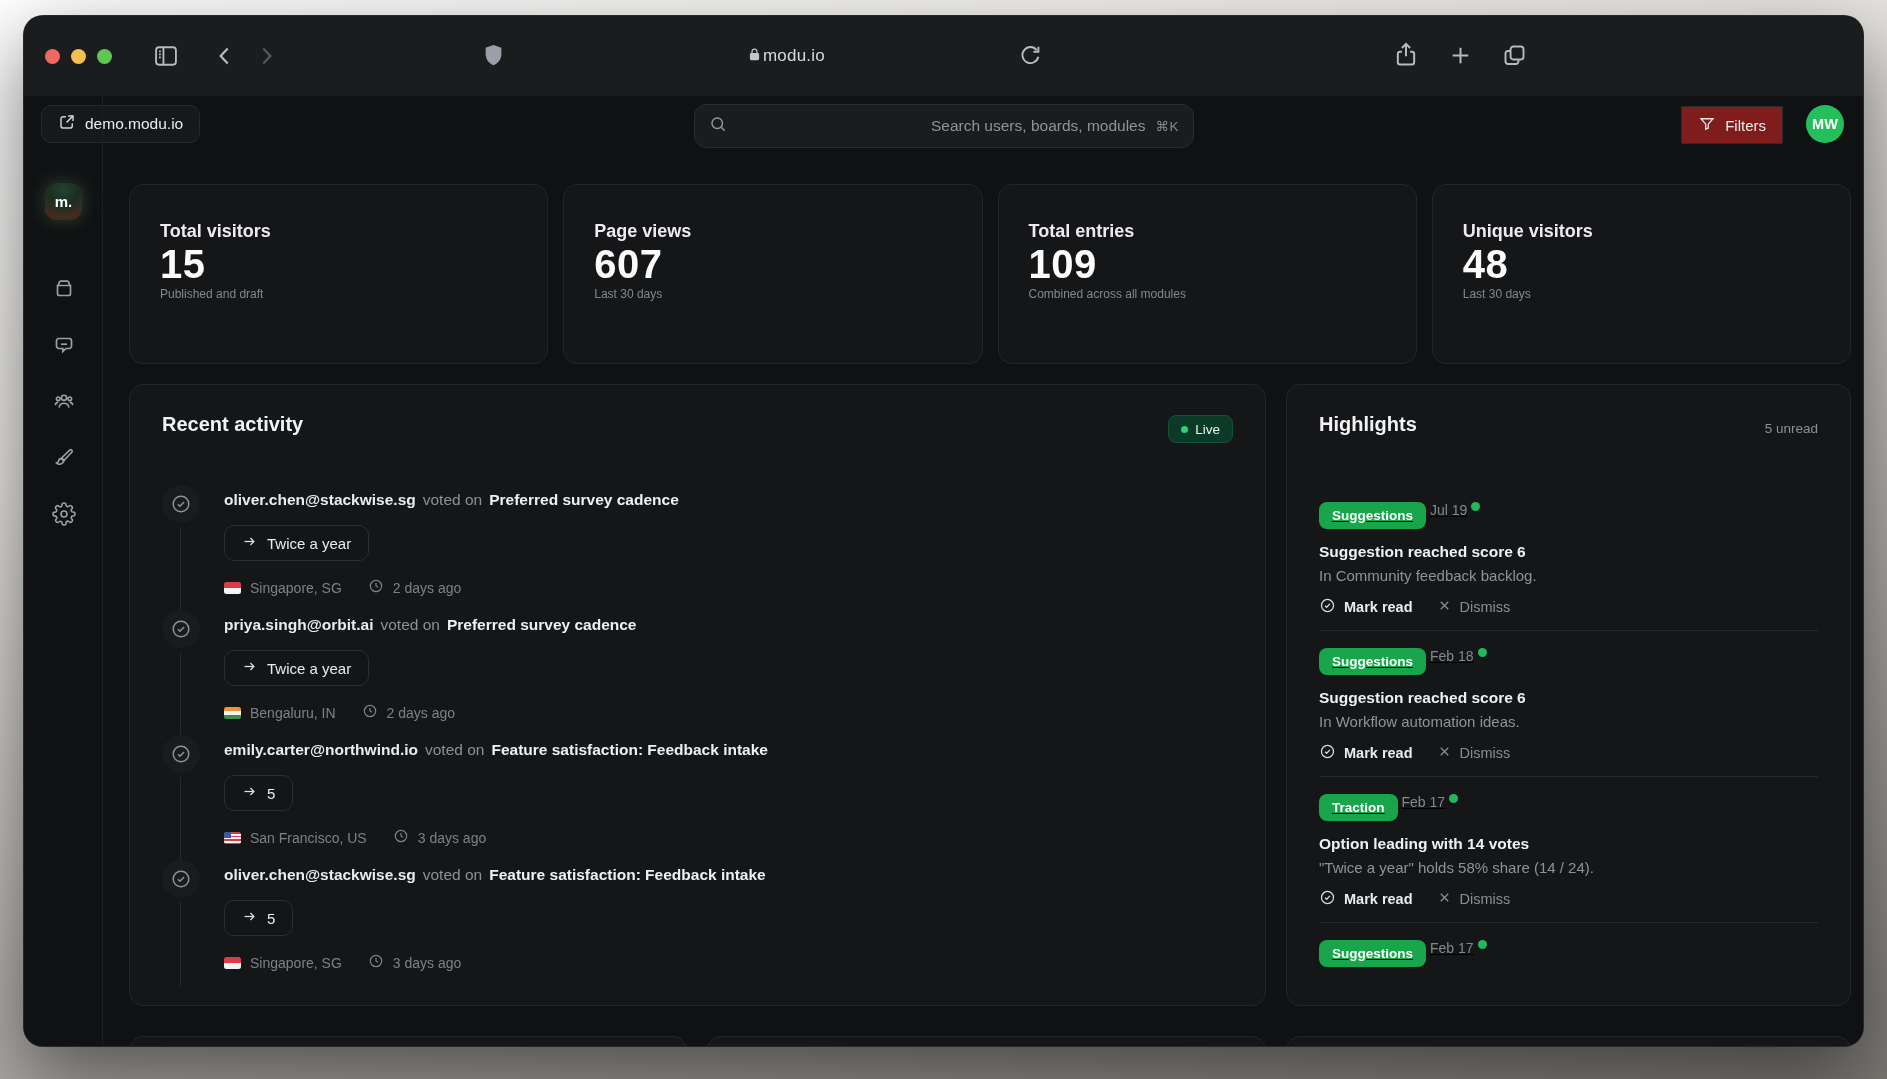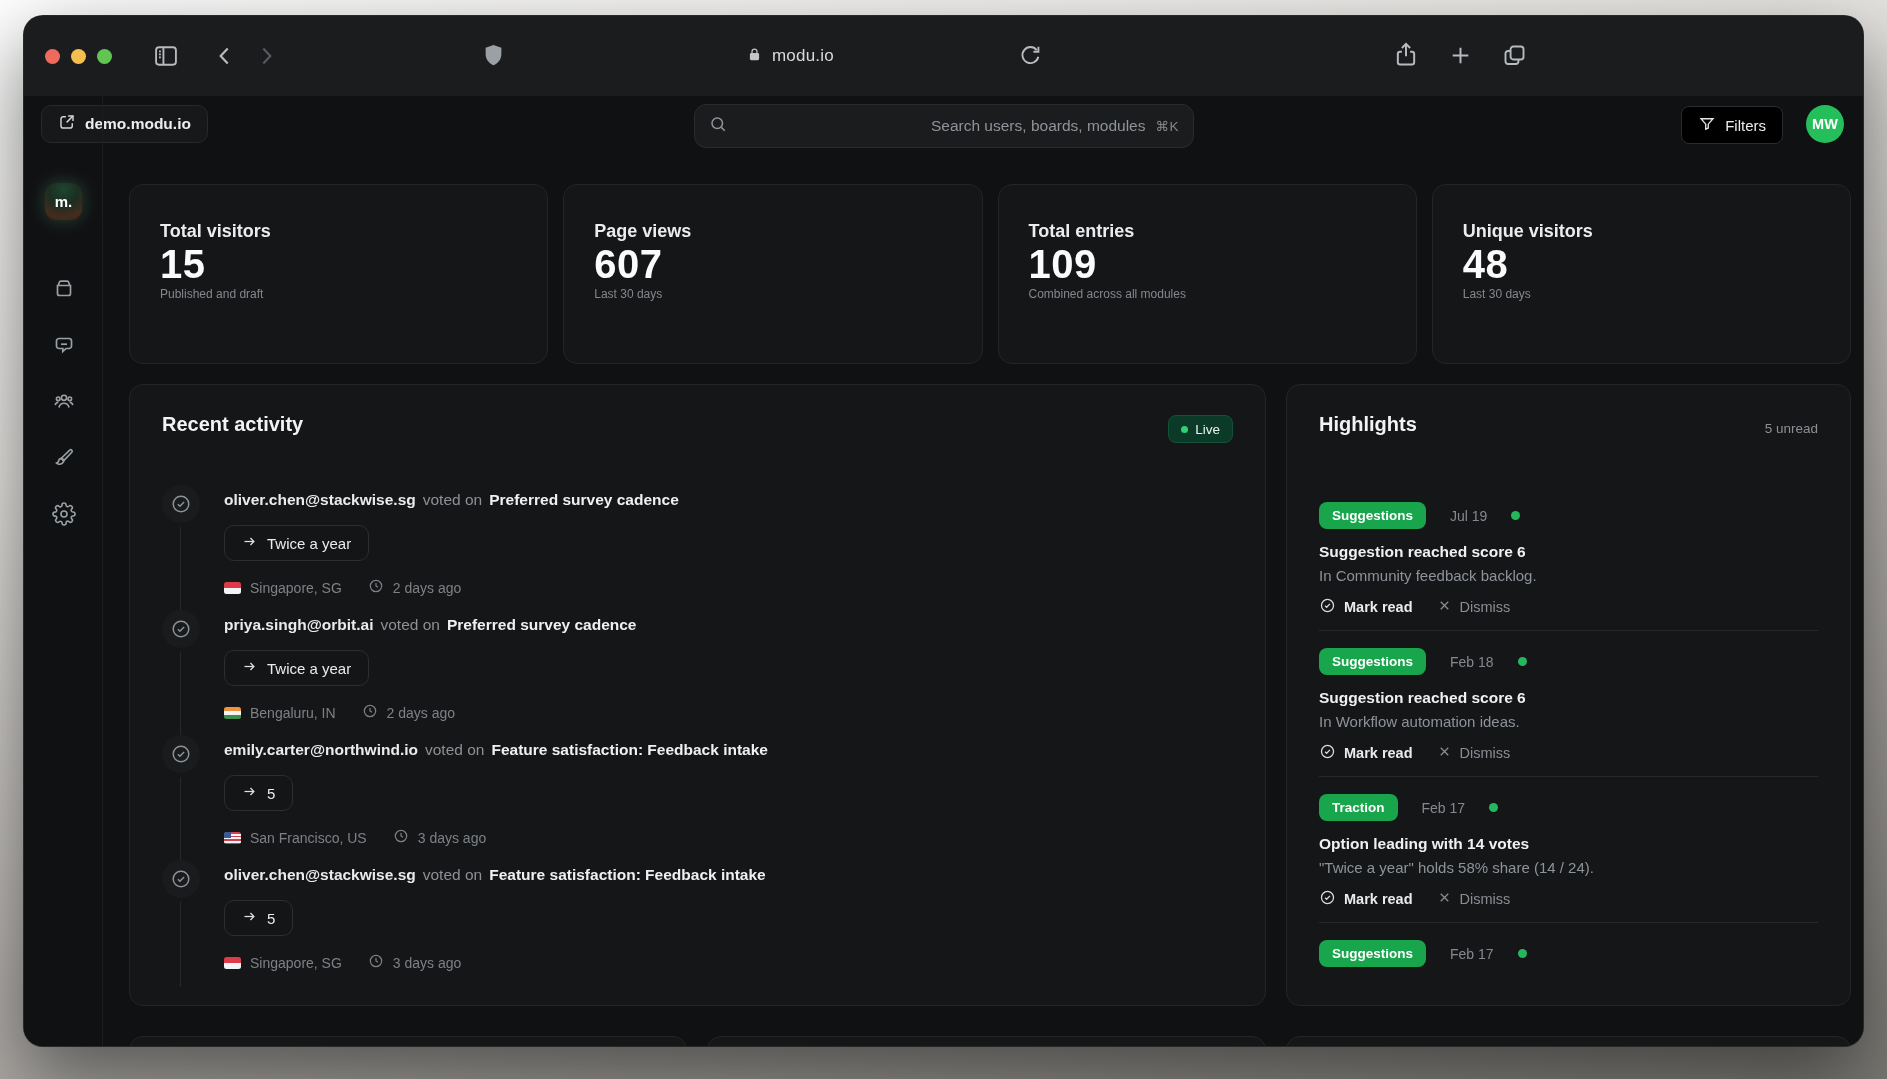--- a/index.html
+++ b/index.html
@@ -15,45 +15,45 @@
     box-shadow:0 30px 80px rgba(0,0,0,.5);
   }
   
   .chrome { position:relative; height:80px; background:#1b1c1e; }
   .traffic { position:absolute; left:21px; top:33px; display:flex; gap:11px; }
   .traffic span { width:15px; height:15px; border-radius:50%; display:block; }
   .tl-red{background:#ee6a5f}.tl-yellow{background:#f5bf4f}.tl-green{background:#61c554}
   .tbicon { position:absolute; color:#b7bbbf; display:flex; align-items:center; justify-content:center; }
   .tbicon svg { display:block; }
   .dim { color:#55585c; }
-  .urlgroup { position:absolute; left:722px; top:26px; height:28px; display:flex; align-items:center; gap:9px; color:#c9cccf; }
+  .urlgroup { position:absolute; left:722px; top:26px; height:28px; display:flex; align-items:center; color:#c9cccf; }
   .urlgroup .url { font-size:17px; color:#d7dadd; letter-spacing:.2px; }
   
   .app { position:relative; height:952px; background:#101113; }
   .site-btn {
     position:absolute; left:17px; top:9px; height:38px; padding:0 16px;
     display:flex; align-items:center; gap:9px; background:#17181a;
-    border:1px solid #27292c; border-radius:10px; color:#ecedee; font-size:15.5px; font-weight:700;
+    border:1px solid #27292c; border-radius:10px; color:#ecedee; font-size:15.5px; font-weight:400;
     cursor:pointer;
   }
   .searchbar {
     position:absolute; left:670px; top:8px; width:500px; height:44px;
     background:#1a1c1e; border:1px solid #2a2d30; border-radius:12px;
     display:flex; align-items:center; padding:0 14px; gap:10px; color:#8f949a;
   }
   .searchbar input {
     flex:1; background:transparent; border:none; outline:none;
     color:#d7dadd; font-size:15.5px; font-family:"Liberation Sans",sans-serif;text-align:right;
   }
   .searchbar input::placeholder { color:#8f949a; }
   .kbd { font-size:13.5px; color:#84888d; letter-spacing:.5px; }
   .filters-btn {
     position:absolute; right:80px; top:10px; height:38px; padding:16px 16px;
-    display:flex; align-items:center; gap:9px; background:#000000;
-    border:1px solid #2a2d30; border-radius:8px; color:#eceded; font-size:15px; cursor:pointer;
+    display:flex; align-items:center; gap:9px; background:#7f1d1d;
+    border:1px solid #2a2d30; border-radius:1px; color:#eceded; font-size:15px; cursor:pointer;
   }
   .avatar {
     position:absolute; right:19px; top:9px; width:38px; height:38px; border-radius:50%;
     background:#24bf5b; color:#ffffff; font-size:14.5px; font-weight:700;
     display:flex; align-items:center; justify-content:center; cursor:pointer;
   }
   
   .rail { position:absolute; left:0; top:0; width:79px; height:952px; border-right:1px solid #1b1d1f; }
   .logo {
     position:absolute; left:21px; top:87px; width:37px; height:37px; border-radius:11px;
@@ -103,21 +103,21 @@
   .act-meta .sep { width:8px; }
   .flag { width:17px; height:12px; border-radius:2.5px; display:inline-block; position:relative; overflow:hidden; flex:none; }
   .flag-sg { background:linear-gradient(180deg,#dd3b4a 0 50%,#f3f4f5 50% 100%); }
   .flag-in { background:linear-gradient(180deg,#f0933e 0 33%,#f3f4f5 33% 66%,#3d8f4b 66% 100%); }
   .flag-us { background:repeating-linear-gradient(180deg,#cf4250 0 1.8px,#f3f4f5 1.8px 3.6px); }
   .flag-us::after { content:""; position:absolute; left:0; top:0; width:7px; height:6px; background:#3c5a9a; }
   
   .unread { position:absolute; right:32px; top:36px; font-size:13.5px; color:#8c9095; }
   .hl-list { position:absolute; left:32px; right:32px; top:117px; }
   .hl-item { position:relative; height:146px; }
-  .hl-badge-row { display:flex; align-items:center; gap:24px; }
+  .hl-badge-row { display:flex; gap:4px;text-decoration:underline; }
   .hl-badge {
     height:27px; padding:0 13px; border-radius:8px; background:#18a54c;
     color:#ffffff; font-size:13.5px; font-weight:600; display:flex; align-items:center;
   }
   .hl-date { font-size:14px; color:#85898e; }
   .hl-dot { width:9px; height:9px; border-radius:50%; background:#23b85d; }
   .hl-title { margin-top:14px; font-size:15.5px; font-weight:700; color:#eef0f2; }
   .hl-desc { margin-top:6px; font-size:15px; color:#8e939a; }
   .hl-actions { margin-top:13px; display:flex; align-items:center; gap:24px; }
   .hl-action { display:flex; align-items:center; gap:8px; font-size:14.5px; cursor:pointer; }

